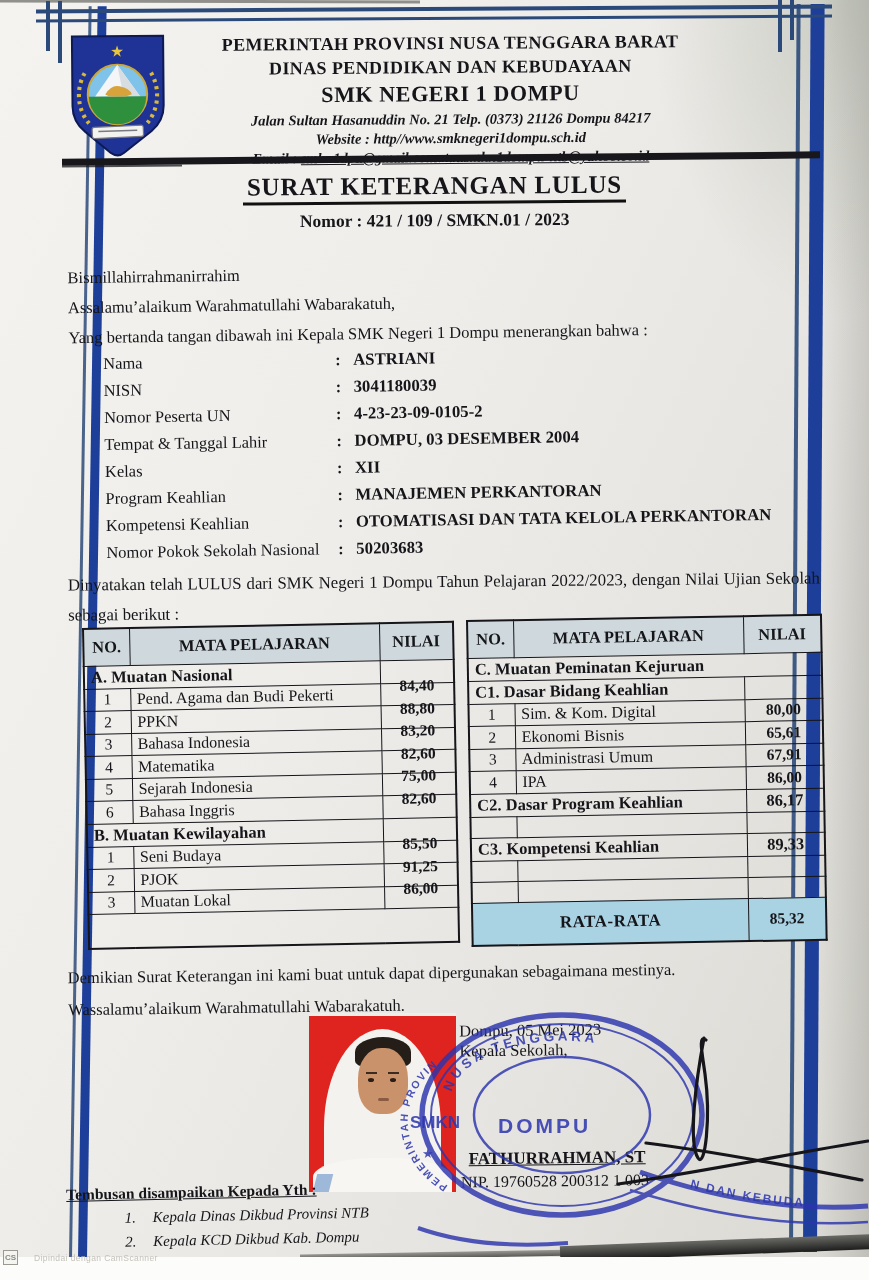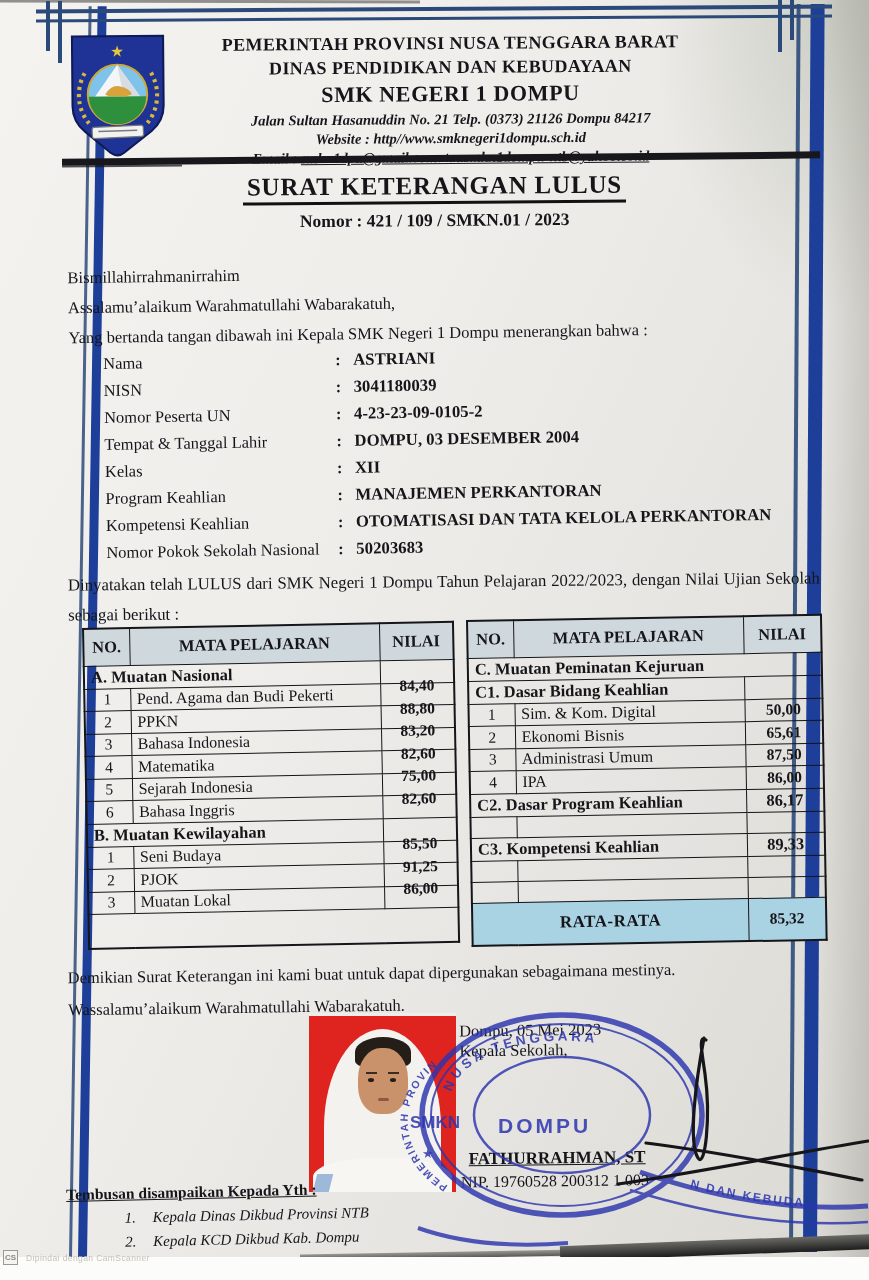--- a/index.html
+++ b/index.html
@@ -110,21 +110,21 @@
 
   .stamp-svg { position:absolute; left:300px; top:1000px; width:570px; height:280px; z-index:2; pointer-events:none; }
 
   
   .tembusan { position:absolute; left:66px; top:1186px; width:480px; transform:rotate(-1.25deg); transform-origin:left top; }
   .temb-title { font-size:15.5px; font-weight:600; text-decoration:underline; }
   .temb-item { display:flex; font-style:italic; font-size:15px; margin-top:7px; }
   .temb-no { width:28px; margin-left:58px; }
 
   
-  .watermark { position:absolute; left:3px; top:1250px; display:flex; align-items:center; gap:8px;
+  .watermark { position:absolute; left:3px; top:1250px; display:flex; align-items:center; gap:16px;
     font-family:"Liberation Sans","DejaVu Sans",sans-serif; }
   .cs-badge { width:15px; height:15px; border:1.5px solid #9a9a92; color:#8b8b82; font-size:8px; font-weight:bold;
     display:flex; align-items:center; justify-content:center; background:#f4f4f0; }
   .cs-text { font-size:8.5px; color:#c4c2ba; letter-spacing:.4px; }
 
   .top-sliver { position:absolute; left:0; top:0; width:420px; height:3px; background:rgba(45,45,42,.5); transform:rotate(.15deg); }
 </style>
 </head>
 <body>
 
@@ -326,31 +326,31 @@
         <tr class="sec">
           <td colspan="3">C. Muatan Peminatan Kejuruan</td>
         </tr>
         <tr class="sec">
           <td colspan="2">C1. Dasar Bidang Keahlian</td>
           <td class="score"></td>
         </tr>
         <tr class="data">
           <td class="no">1</td>
           <td class="subject">Sim. &amp; Kom. Digital</td>
-          <td class="score">50,00</td>
+          <td class="score">80,00</td>
         </tr>
         <tr class="data">
           <td class="no">2</td>
           <td class="subject">Ekonomi Bisnis</td>
           <td class="score">65,61</td>
         </tr>
         <tr class="data">
           <td class="no">3</td>
           <td class="subject">Administrasi Umum</td>
-          <td class="score">87,50</td>
+          <td class="score">67,91</td>
         </tr>
         <tr class="data">
           <td class="no">4</td>
           <td class="subject">IPA</td>
           <td class="score">86,00</td>
         </tr>
         <tr class="sec">
           <td colspan="2">C2. Dasar Program Keahlian</td>
           <td class="score">86,17</td>
         </tr>

